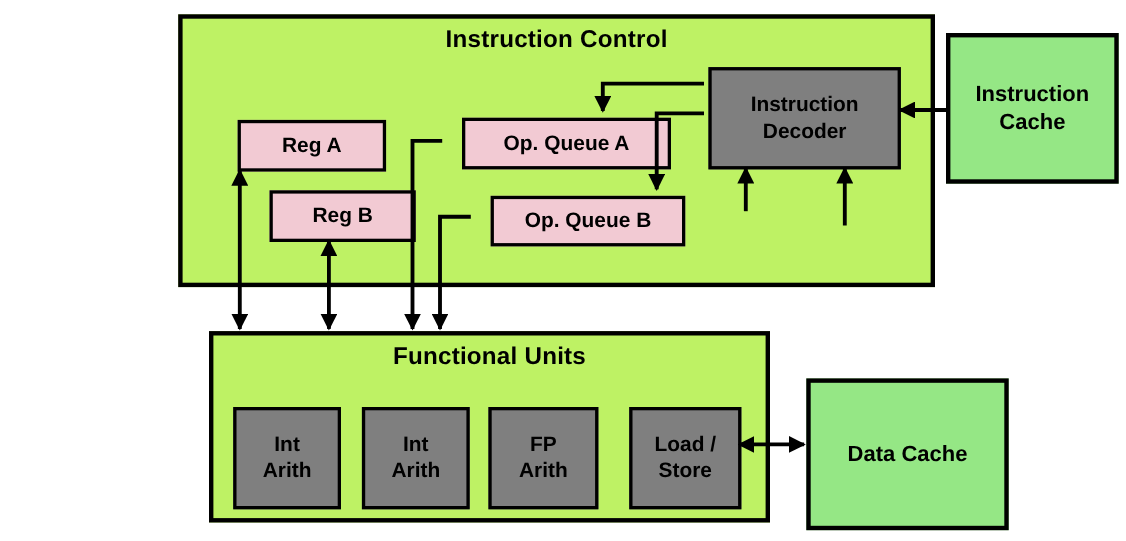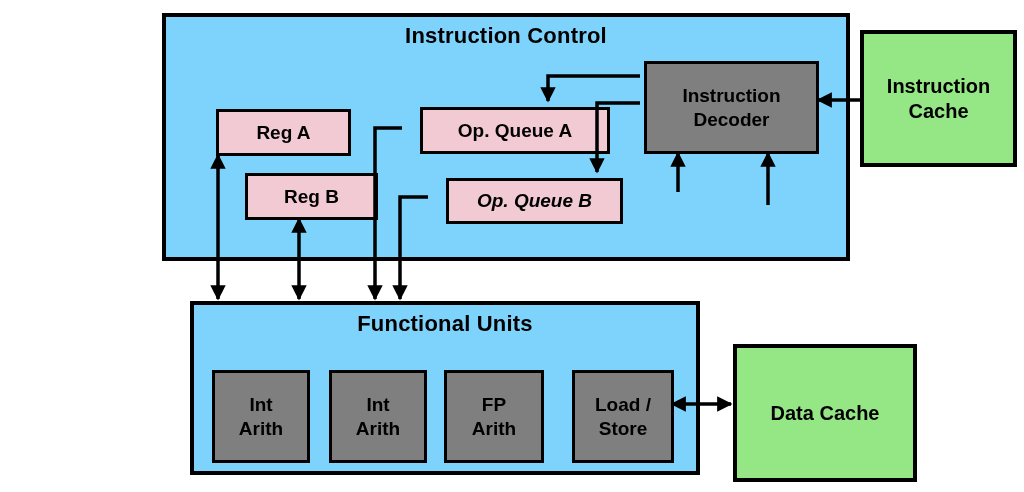--- a/index.html
+++ b/index.html
@@ -2,21 +2,21 @@
 <html><head>
 <meta charset="utf-8">
 <style>
   html,body{margin:0;padding:0;background:#ffffff;}
   .canvas{
     position:relative;width:1024px;height:492px;background:#ffffff;
     font-family:"Liberation Sans", sans-serif;color:#000;overflow:hidden;
   }
   .container{
     position:absolute;box-sizing:border-box;
-    border:4px solid #000;background:#7dd3fc;padding-left:48px;
+    border:4px solid #000;background:#bef264;padding-left:48px;
   }
   .container-title{
     position:absolute;left:0;right:0;top:6px;text-align:center;
     font-weight:bold;font-size:22px;letter-spacing:0.2px;
   }
   .box{
     position:absolute;box-sizing:border-box;border:3px solid #000;
     display:flex;align-items:center;justify-content:center;
     text-align:center;font-weight:bold;font-size:19px;
     white-space:pre-line;line-height:1.22;
@@ -34,21 +34,21 @@
 
   <div class="container" style="left:162px;top:13px;width:688px;height:248px;">
     <div class="container-title">Instruction Control</div>
 
     <div class="box pink" style="left:36px;top:92px;width:135px;height:47px;">Reg A</div>
 
     <div class="box pink" style="left:65px;top:156px;width:133px;height:47px;">Reg B</div>
 
     <div class="box pink" style="left:240px;top:90px;width:190px;height:47px;">Op. Queue A</div>
 
-    <div class="box pink" style="left:266px;top:161px;width:177px;height:46px;font-style:italic;">Op. Queue B</div>
+    <div class="box pink" style="left:266px;top:161px;width:177px;height:46px;">Op. Queue B</div>
 
     <div class="box gray" style="left:478px;top:44px;width:175px;height:93px;">Instruction
 Decoder</div>
 
 
   </div>
 
   <div class="box cache" style="left:860px;top:30px;width:157px;height:137px;">Instruction
 Cache</div>
 

